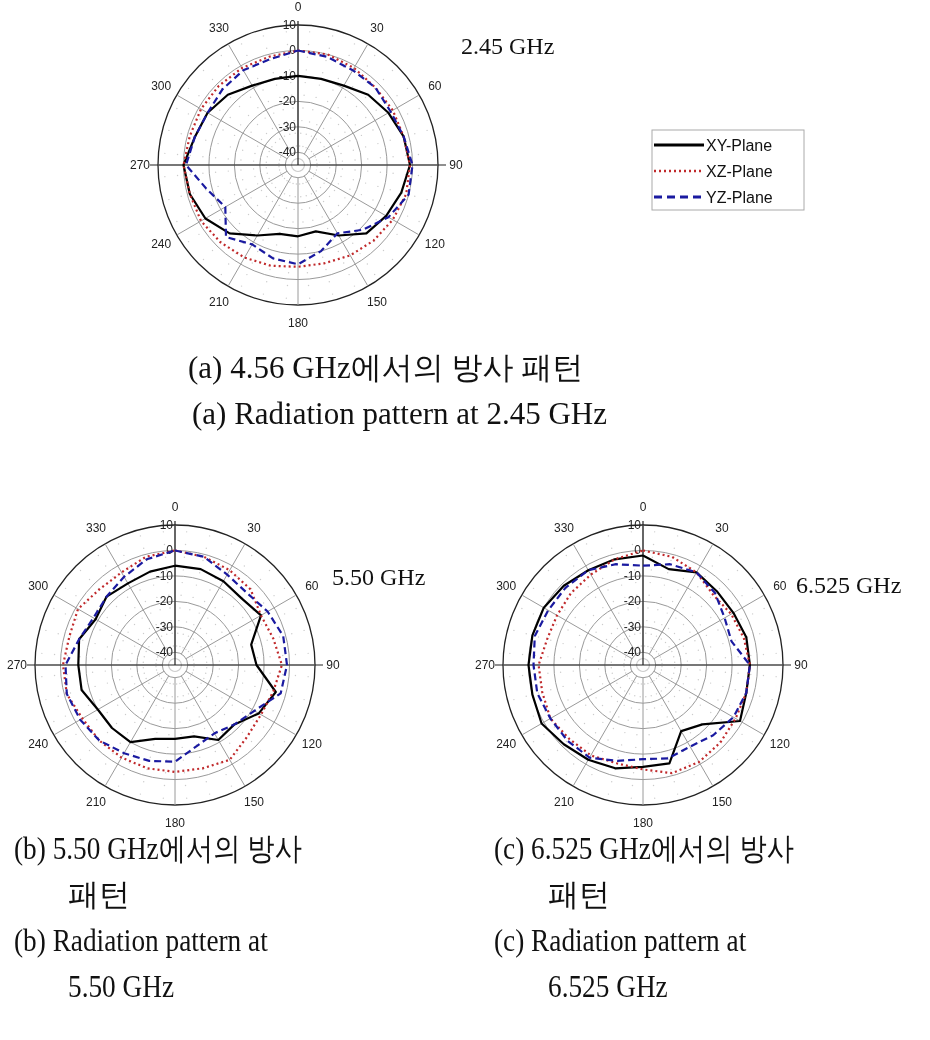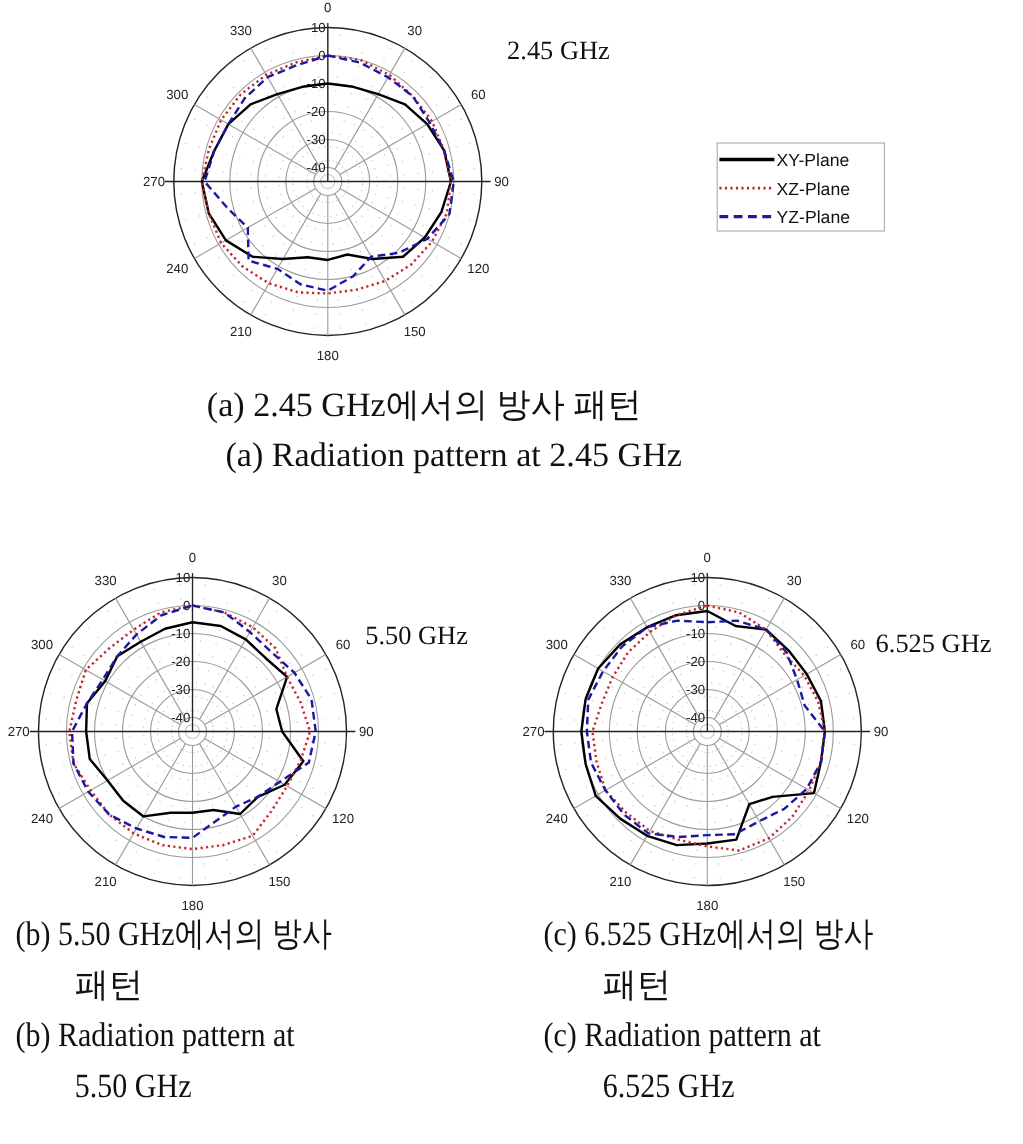--- a/index.html
+++ b/index.html
@@ -1340,22 +1340,22 @@
     <rect x="652" y="130" width="152" height="80" fill="#fff" stroke="#aaa" stroke-width="1"></rect>
     <line x1="654" y1="145" x2="704" y2="145" stroke="#000" stroke-width="3"></line>
     <text class="legtxt" x="706" y="151">XY-Plane</text>
     <line x1="654" y1="171" x2="704" y2="171" stroke="#c0292b" stroke-width="2.5" stroke-dasharray="2,3"></line>
     <text class="legtxt" x="706" y="177">XZ-Plane</text>
     <line x1="654" y1="197" x2="704" y2="197" stroke="#1a1aa0" stroke-width="3" stroke-dasharray="8,5"></line>
     <text class="legtxt" x="706" y="203">YZ-Plane</text>
   </g>
 </svg>
 
-<div class="cap" style="left:188px;top:345px;">(a) 2.45 GHz에서의 방사 패턴</div>
-<div class="cap" style="left:205px;top:391px;">(a) Radiation pattern at 2.45 GHz</div>
+<div class="cap" style="left:188px;top:345px;">(a) 4.56 GHz에서의 방사 패턴</div>
+<div class="cap" style="left:192px;top:391px;">(a) Radiation pattern at 2.45 GHz</div>
 
 <div class="cap" style="left:14px;top:826px;transform:scaleX(0.88);transform-origin:left;">(b) 5.50 GHz에서의 방사</div>
 <div class="cap" style="left:68px;top:872px;">패턴</div>
 <div class="cap" style="left:14px;top:918px;transform:scaleX(0.88);transform-origin:left;">(b) Radiation pattern at</div>
 <div class="cap" style="left:68px;top:964px;transform:scaleX(0.88);transform-origin:left;">5.50 GHz</div>
 
 <div class="cap" style="left:494px;top:826px;transform:scaleX(0.88);transform-origin:left;">(c) 6.525 GHz에서의 방사</div>
 <div class="cap" style="left:548px;top:872px;">패턴</div>
 <div class="cap" style="left:494px;top:918px;transform:scaleX(0.88);transform-origin:left;">(c) Radiation pattern at</div>
 <div class="cap" style="left:548px;top:964px;transform:scaleX(0.88);transform-origin:left;">6.525 GHz</div>

